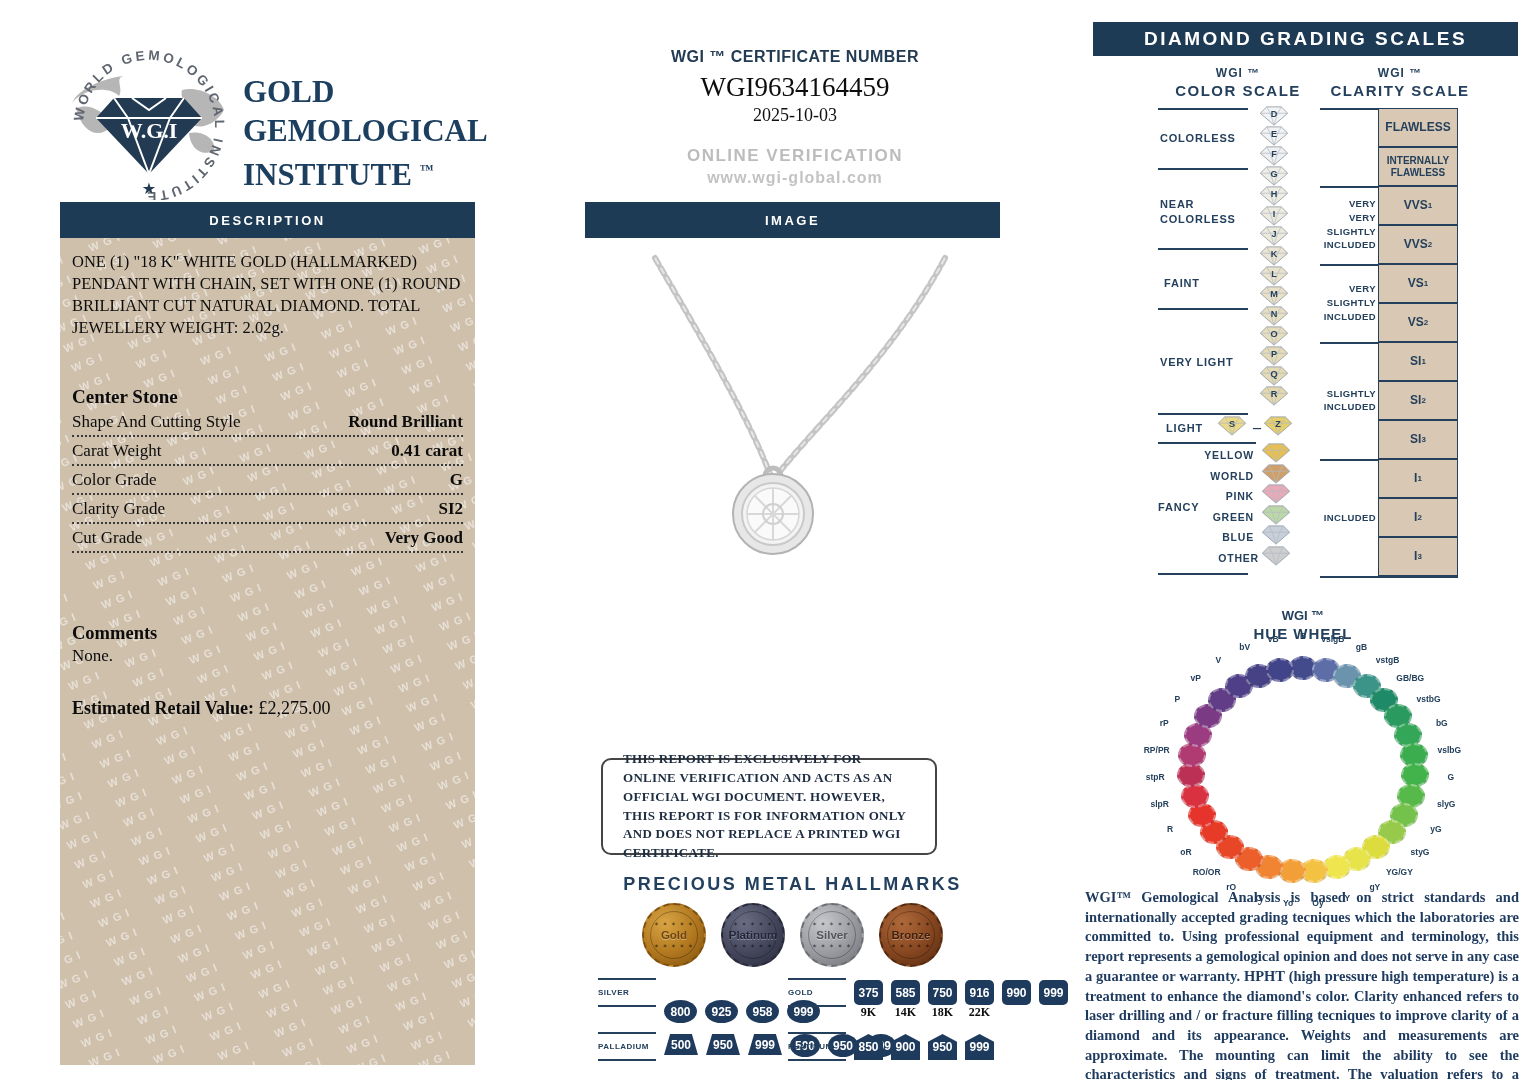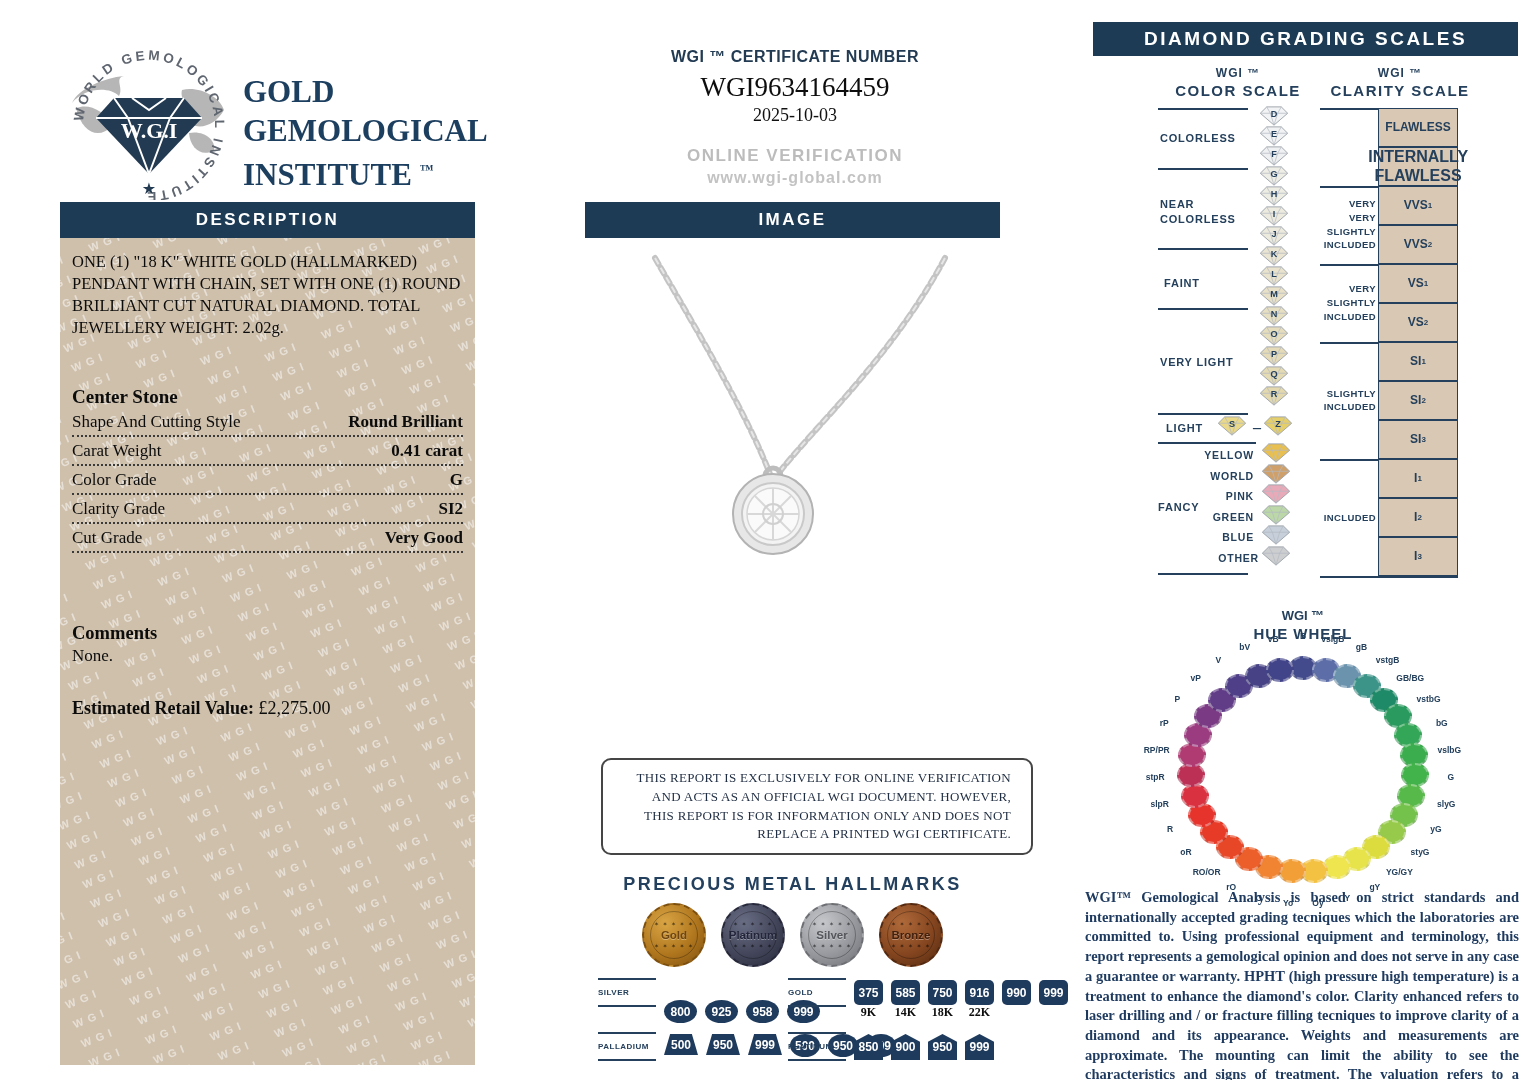--- a/index.html
+++ b/index.html
@@ -2,21 +2,21 @@
 <html><head>
 <meta charset="utf-8">
 <style>
   * { margin:0; padding:0; box-sizing:border-box; }
   body { background:#ffffff; }
   .page { position:relative; width:1526px; height:1080px; background:#ffffff; overflow:hidden;
           font-family:"Liberation Serif", serif; }
 
   
   .bar { position:absolute; background:#1d3b55; color:#fff; display:flex; align-items:center; justify-content:center;
-         font-family:"Liberation Sans", sans-serif; font-weight:bold; font-size:17px; letter-spacing:2.5px; }
+         font-family:"Liberation Sans", sans-serif; font-weight:bold; font-size:13px; letter-spacing:2.5px; }
 
   
   .brand-title { position:absolute; left:243px; top:72px; width:260px; color:#1c3e5f;
                  font-family:"Liberation Serif", serif; font-weight:bold; font-size:31px; line-height:39px; }
   .brand-title sup { font-size:14px; }
   .desc-panel { position:absolute; left:60px; top:238px; width:415px; height:827px; background:#cfc0ac; }
   .wm { position:absolute; inset:0; overflow:hidden; }
   .wm-inner { position:absolute; left:-140px; top:-160px; width:820px; height:1300px; transform:rotate(-22deg);
               color:rgba(255,255,255,0.5); font-family:"Liberation Sans", sans-serif; font-weight:bold;
               font-size:11px; letter-spacing:5px; word-spacing:16px; line-height:21px; }
@@ -31,23 +31,23 @@
   .retail { margin-top:32px; font-size:18px; }
   .retail .lbl { font-weight:bold; }
 
   
   .cert-block { position:absolute; left:585px; top:48px; width:420px; text-align:center; }
   .cert-title { font-family:"Liberation Sans", sans-serif; font-weight:bold; font-size:16px; color:#223b53; letter-spacing:0.5px; }
   .cert-number { font-size:27px; color:#0d0d0d; margin-top:6px; }
   .cert-date { font-size:18px; color:#111; margin-top:2px; }
   .verify1 { margin-top:20px; font-family:"Liberation Sans", sans-serif; font-weight:bold; font-size:17px; color:#bcbcbc; letter-spacing:1.5px; }
   .verify2 { font-family:"Liberation Sans", sans-serif; font-weight:bold; font-size:16px; color:#c3c3c3; letter-spacing:1px; margin-top:3px; text-decoration:none; display:block; }
-  .disclaimer { position:absolute; left:601px; top:758px; width:432px; height:97px; border:2px solid #454545; border-radius:10px;
-                display:flex; align-items:center; justify-content:center; padding:8px 20px; text-align:right;
-                font-weight:normal; font-size:13px; line-height:1.45; color:#1f2d42; letter-spacing:0.3px; }
+  .disclaimer { position:absolute; left:601px; top:758px; width:336px; height:97px; border:2px solid #454545; border-radius:10px;
+                display:flex; align-items:center; justify-content:center; padding:8px 20px; text-align:left;
+                font-weight:bold; font-size:13px; line-height:1.45; color:#1f2d42; letter-spacing:0.3px; }
   .hm-title { position:absolute; left:585px; top:874px; width:415px; text-align:center;
               font-family:"Liberation Sans", sans-serif; font-weight:bold; font-size:18px; letter-spacing:2.5px; color:#23405e; }
   .seals { position:absolute; left:585px; top:903px; width:415px; display:flex; justify-content:center; gap:15px; }
   .seal { width:64px; height:64px; border-radius:50%; position:relative; display:flex; flex-direction:column;
           align-items:center; justify-content:center; border:2px dashed rgba(0,0,0,0.35); }
   .seal-ring { position:absolute; inset:6px; border:1.5px solid rgba(0,0,0,0.28); border-radius:50%; }
   .seal-stars { font-size:6px; line-height:6px; opacity:0.6; letter-spacing:1px; }
   .seal-name { font-family:"Liberation Sans", sans-serif; font-weight:bold; font-size:11.5px; margin:2px 0;
                text-shadow:0 1px 0 rgba(255,255,255,0.35); }
   .hallmark-grid { position:absolute; left:598px; top:977px; width:412px; display:grid;
@@ -411,21 +411,21 @@
     </svg></div>
       <div class="fancy-name" style="left: 39px; top: 458px;">OTHER</div>
       <div class="gem" style="left: 118px; top: 458px;"><svg width="31" height="22" viewBox="0 0 34 24">
     <polygon points="9,2 25,2 32,9 17,22 2,9" fill="#cdced0" stroke="#9aa0a8" stroke-width="1"></polygon>
     <path d="M2,9 L32,9 M9,2 L13,9 M25,2 L21,9 M13,9 L17,22 M21,9 L17,22" stroke="#b4bac2" stroke-width="0.8" fill="none"></path>
     </svg></div>
     </div>
   <div class="clarity-scale" id="clarity-scale">
       <div class="cl-line" style="top: 8px;"></div>
       <div class="cl-cell" style="top: 8px; height: 39px;">FLAWLESS</div>
-      <div class="cl-cell" style="top: 47px; height: 39px; font-size: 16px;">INTERNALLY FLAWLESS</div>
+      <div class="cl-cell" style="top: 47px; height: 39px; font-size: 10px;">INTERNALLY FLAWLESS</div>
       <div class="cl-line" style="top: 86px;"></div>
       <div class="cl-cell" style="top: 86px; height: 39px;">VVS<sub>1</sub></div>
       <div class="cl-cell" style="top: 125px; height: 39px;">VVS<sub>2</sub></div>
       <div class="cl-label" style="top: 125px;">VERY VERY SLIGHTLY INCLUDED</div>
       <div class="cl-line" style="top: 164px;"></div>
       <div class="cl-cell" style="top: 164px; height: 39px;">VS<sub>1</sub></div>
       <div class="cl-cell" style="top: 203px; height: 39px;">VS<sub>2</sub></div>
       <div class="cl-label" style="top: 203px;">VERY SLIGHTLY INCLUDED</div>
       <div class="cl-line" style="top: 242px;"></div>
       <div class="cl-cell" style="top: 242px; height: 39px;">SI<sub>1</sub></div>

